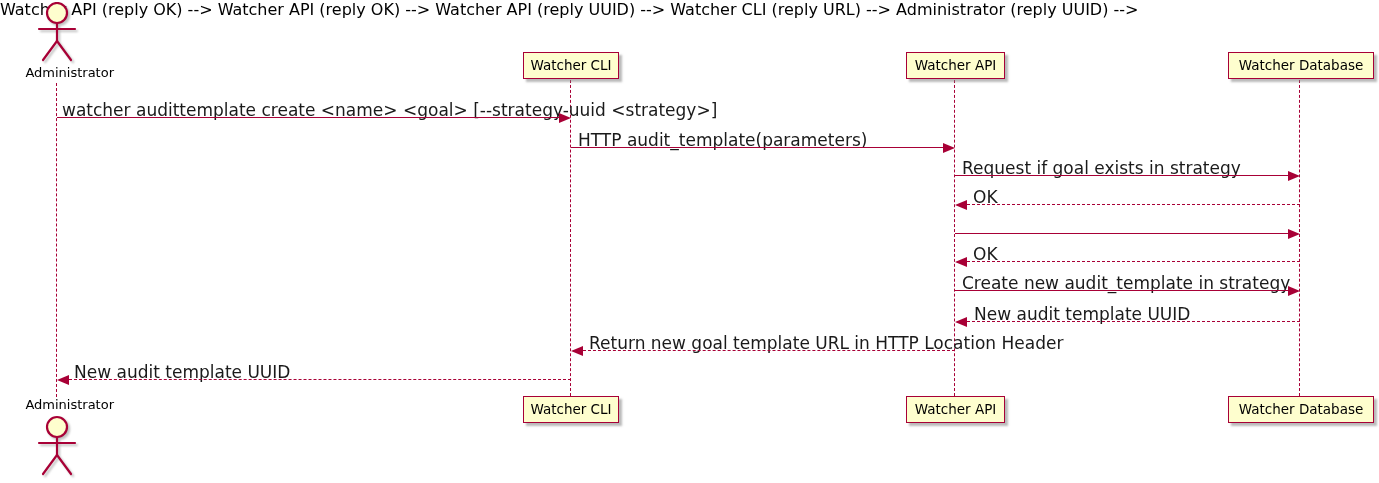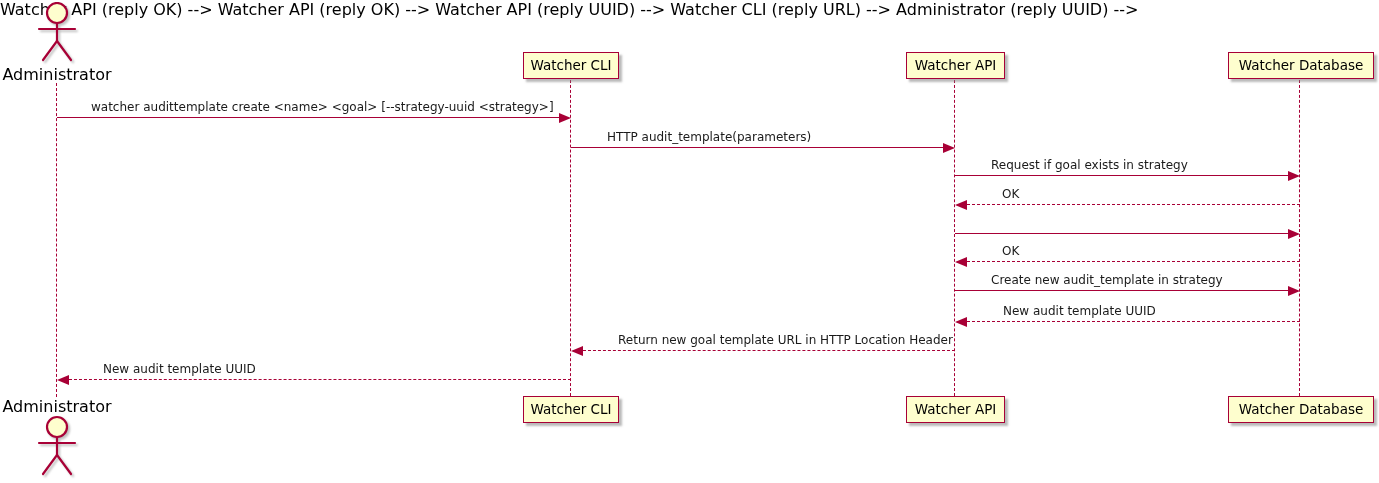--- a/index.html
+++ b/index.html
@@ -14,25 +14,25 @@
     font-family:"DejaVu Sans","Liberation Sans",sans-serif;
     background:#ffffff;
   }
   .lifeline{position:absolute;width:0;border-left:1px dashed var(--line);}
   .pbox{
     position:absolute;height:25px;line-height:25px;text-align:center;
     background:var(--fill);border:1.5px solid var(--line);color:var(--text);
     font-size:13.5px;box-shadow:3px 3px 2px rgba(130,130,130,.55);
     box-sizing:content-box;
   }
-  .actor-label{position:absolute;width:114px;text-align:center;font-size:16px;color:var(--text);white-space:nowrap;}
+  .actor-label{position:absolute;width:114px;text-align:right;font-size:13px;color:var(--text);white-space:nowrap;}
   .actor-svg{position:absolute;filter:drop-shadow(2.5px 2.5px 1px rgba(140,140,140,.55));}
   .actor-svg .stick{stroke:var(--line);stroke-width:2.2;fill:none;stroke-linecap:round;}
   .actor-svg .head{stroke:var(--line);stroke-width:2.2;fill:var(--fill);}
-  .msg-label{position:absolute;font-size:12px;color:var(--msgtext);white-space:nowrap;margin-left:29px;}
+  .msg-label{position:absolute;font-size:17px;color:var(--msgtext);white-space:nowrap;}
   .mline{position:absolute;height:0;}
   .mline.solid{border-top:1.6px solid var(--line);}
   .mline.dashed{border-top:1.2px dashed var(--line);}
   .head{position:absolute;width:0;height:0;border-top:5px solid transparent;border-bottom:5px solid transparent;}
   .head.right{border-left:12px solid var(--line);}
   .head.left{border-right:12px solid var(--line);}
 </style>
 </head>
 <body>
 

